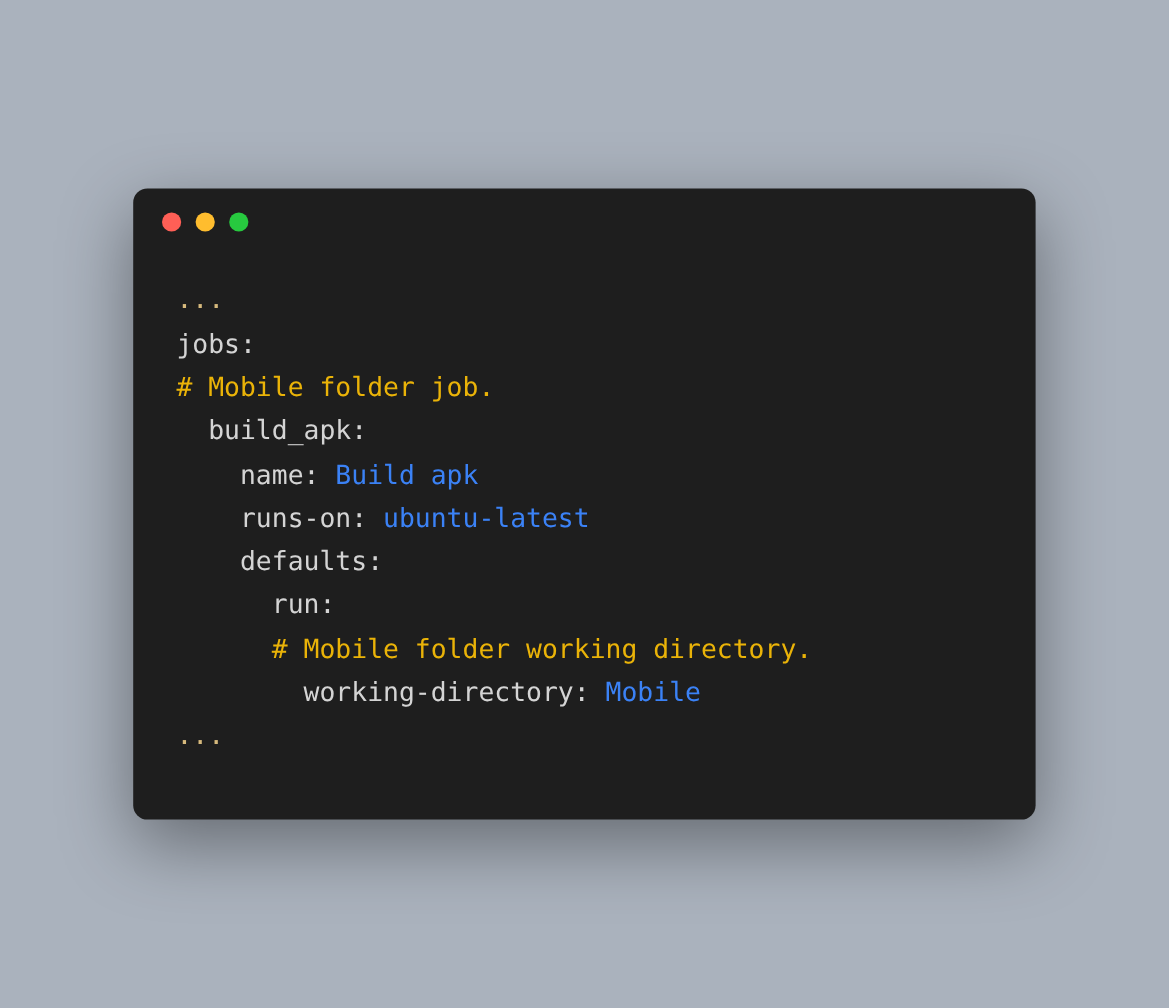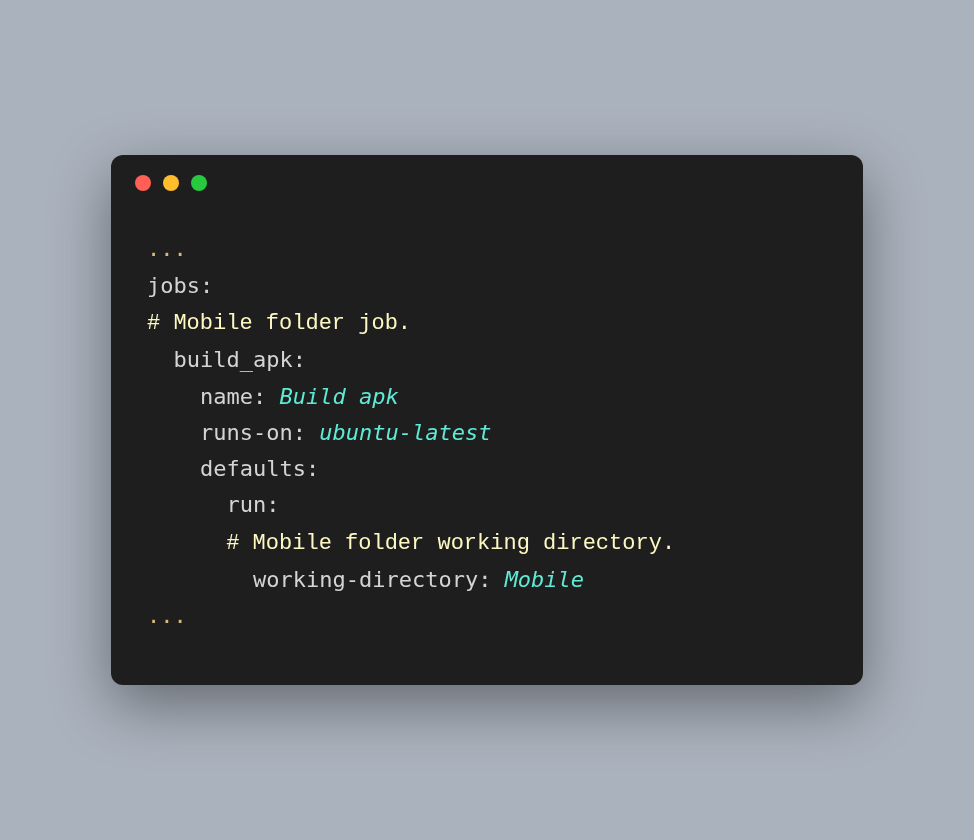--- a/index.html
+++ b/index.html
@@ -65,27 +65,25 @@
     .ellipsis {
       color: #d7ba7d;
     }
     
     .key {
       color: #d4d4d4;
       margin-top: 33px;
     }
     
     .comment {
-      color: #fef9c3;
-      font-family: Liberation Mono, monospace;
+      color: #eab308;
     }
     
     .value {
-      color: #5eead4;
-      font-style: italic;
+      color: #3b82f6;
     }
   </style>
 </head>
 <body>
 
 <div class="window">
   <div class="titlebar">
     <div class="traffic-light red"></div>
     <div class="traffic-light yellow"></div>
     <div class="traffic-light green"></div>

